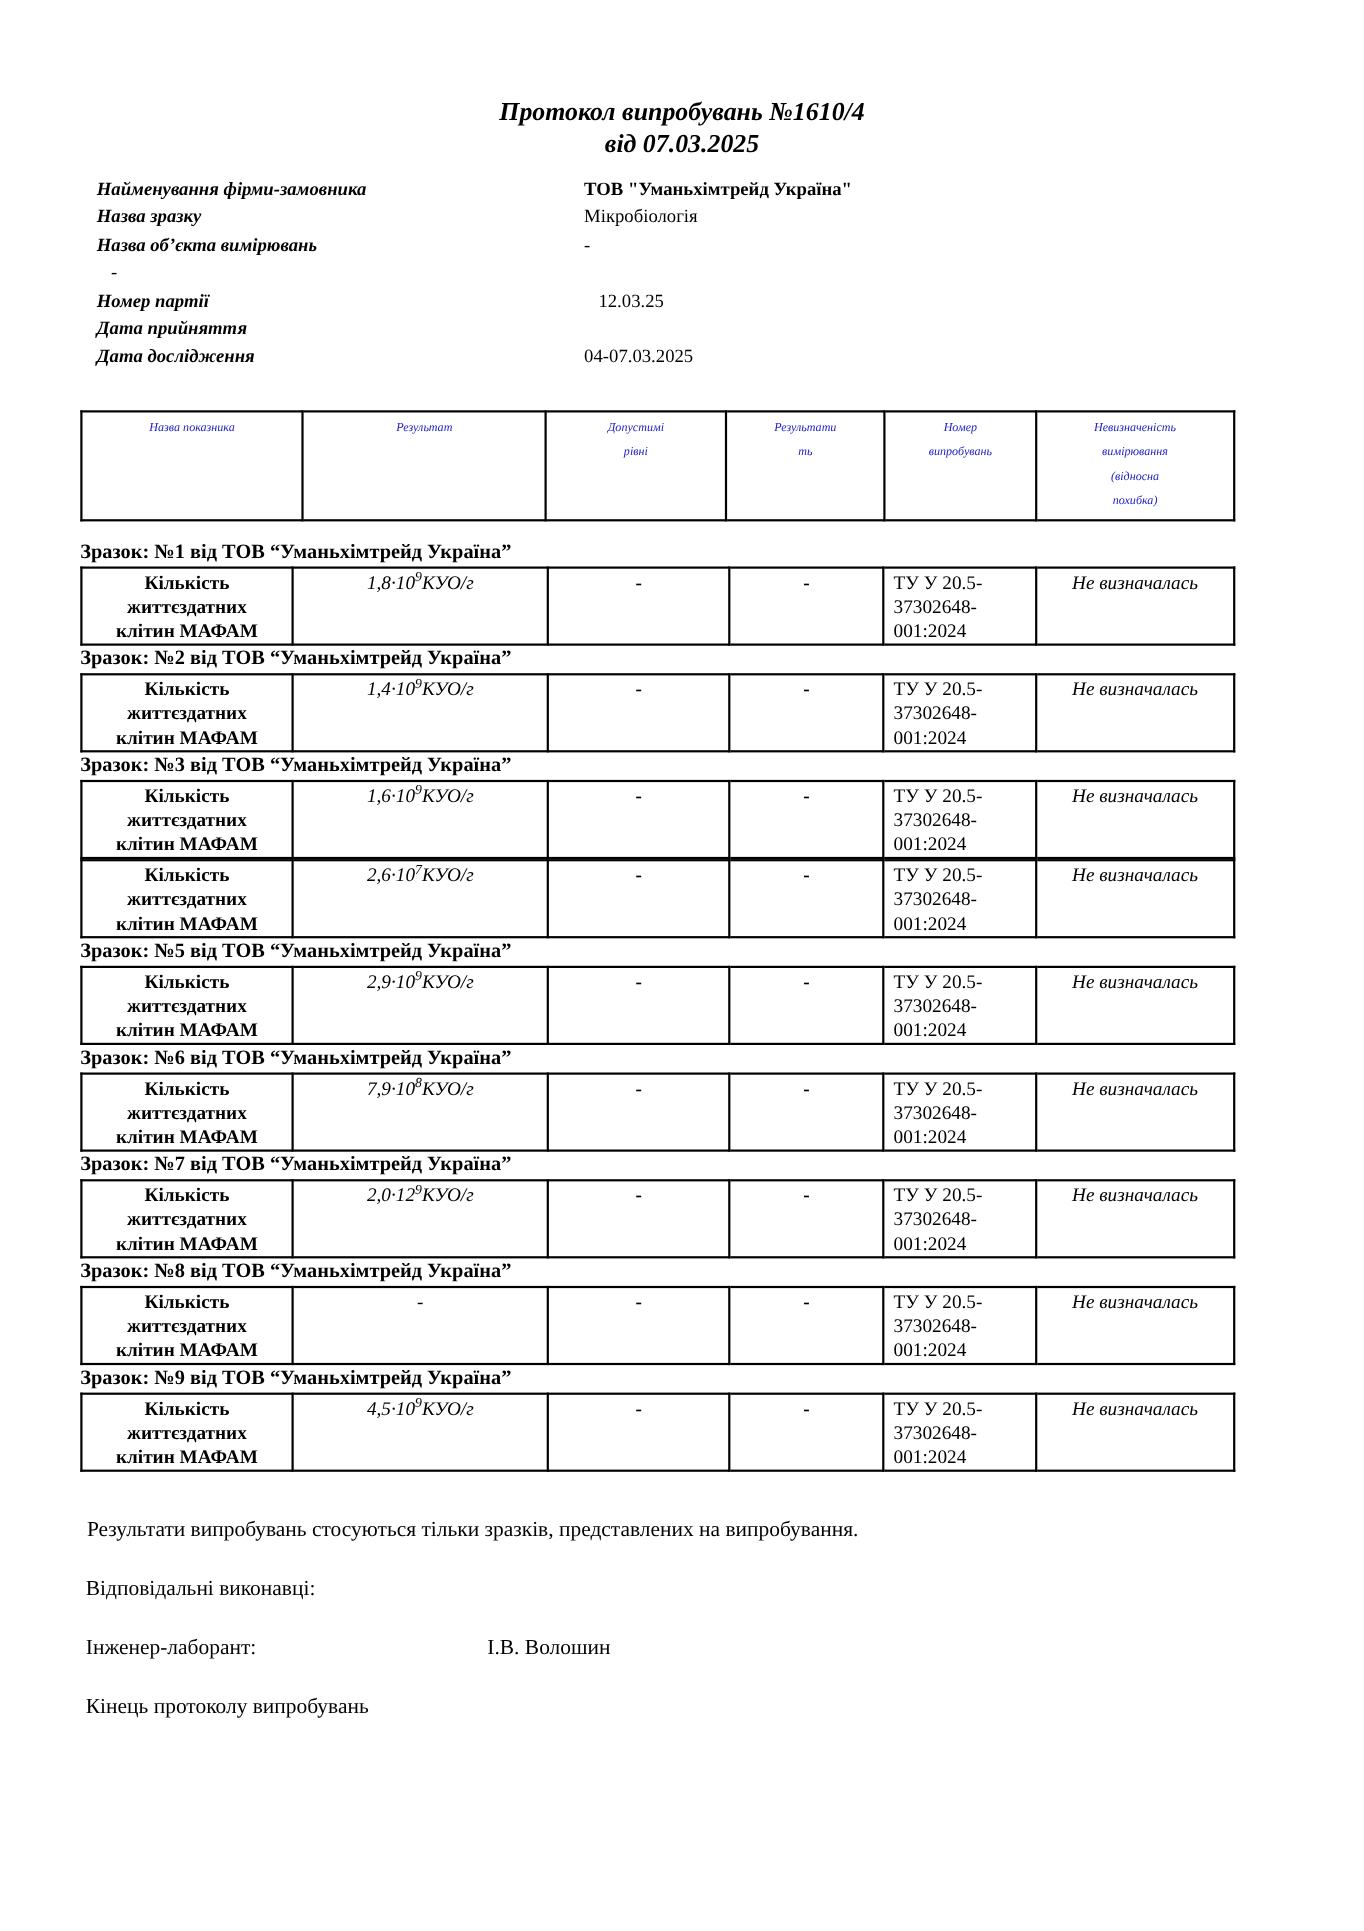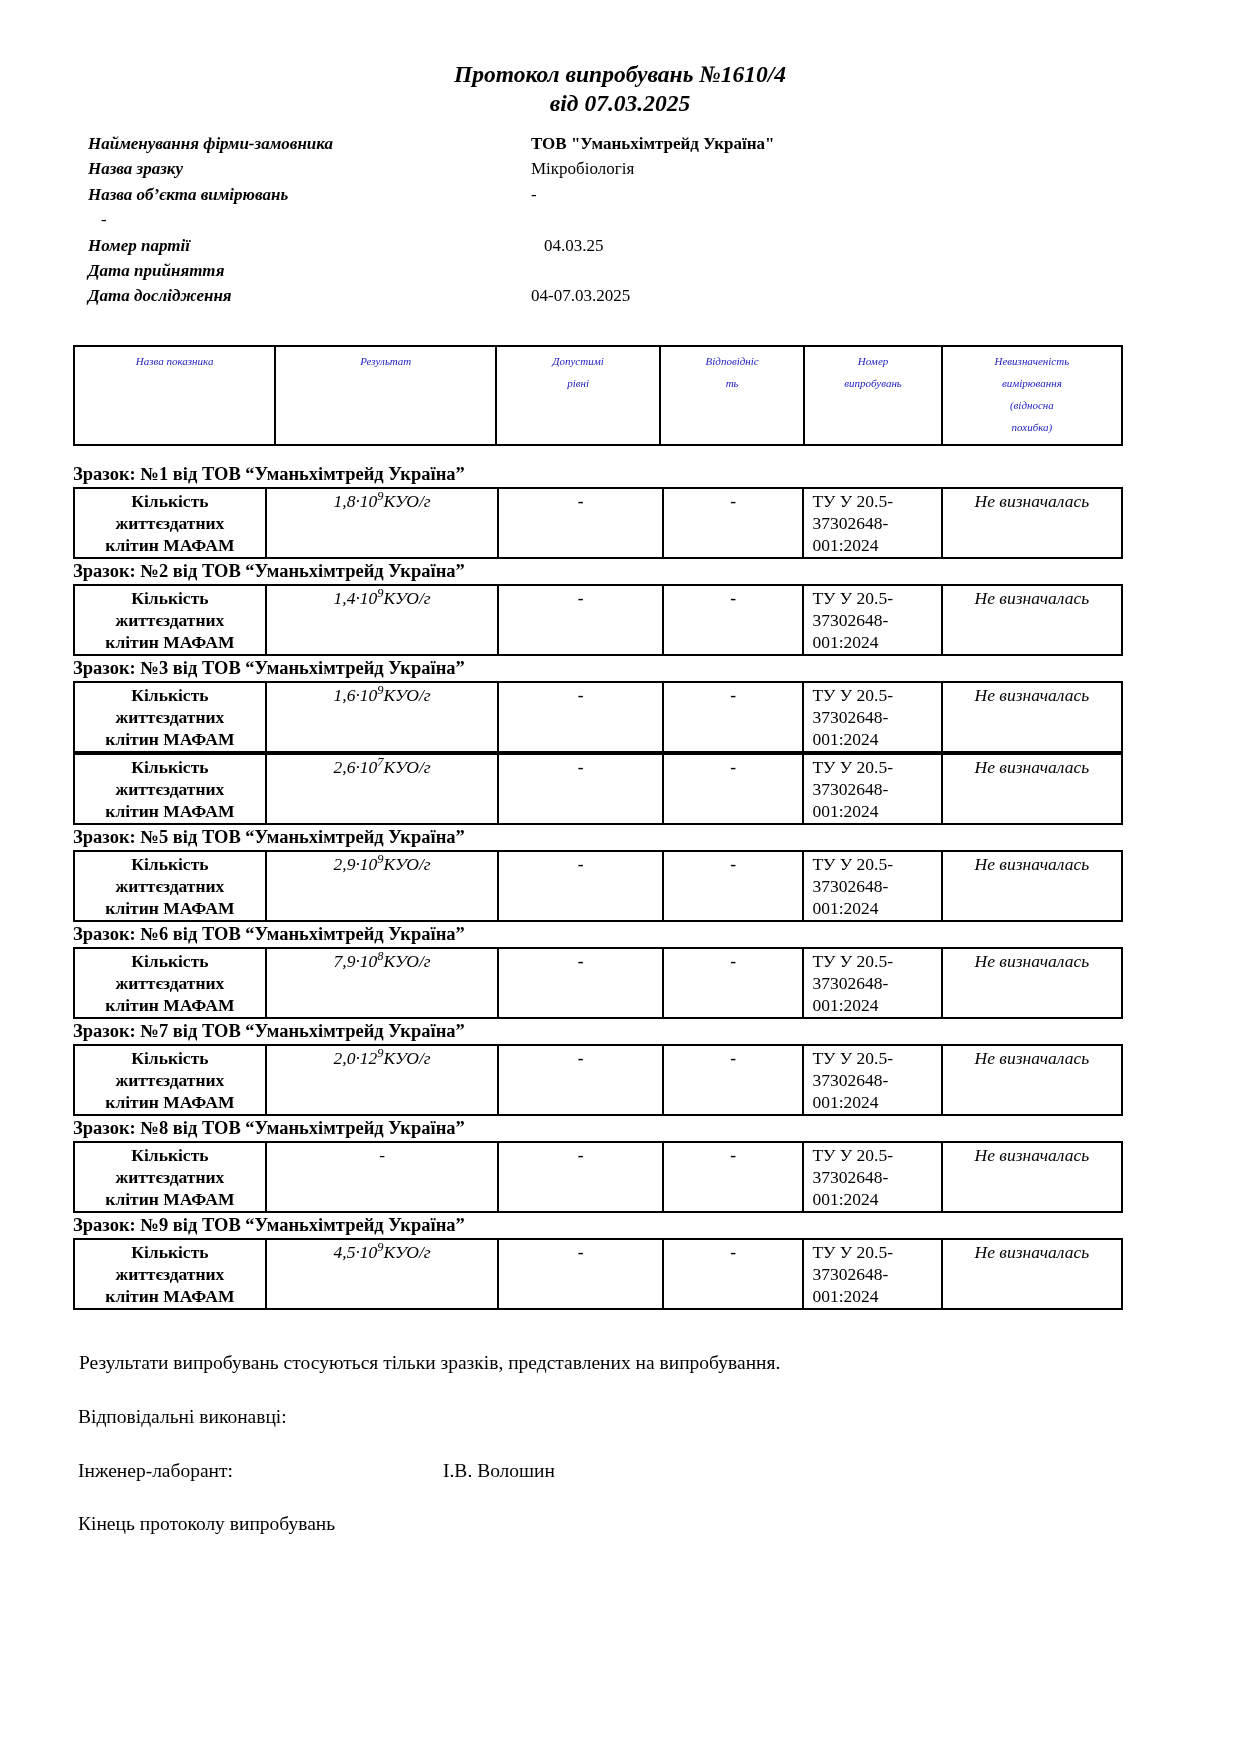--- a/index.html
+++ b/index.html
@@ -3,21 +3,21 @@
 <meta charset="utf-8">
 <style>
   html,body{margin:0;padding:0;}
   body{
     position:relative;
     width:1240px;height:1755px;
     overflow:hidden;
     background:#ffffff;color:#000000;
     font-family:"Liberation Serif", serif;
   }
-  .page{padding-top:60px;}
+  .page{padding-top:88px;}
   .doc-title{
     text-align:center;
     font-weight:bold;font-style:italic;
     font-size:23.5px;line-height:29px;
   }
   .content{margin-left:73px;width:1050px;}
   
   .fields{margin-top:13px;padding-left:15px;}
   .field-row{display:flex;font-size:17px;line-height:25.4px;}
   .field-label{font-weight:bold;font-style:italic;width:443px;flex:0 0 auto;}
@@ -80,21 +80,21 @@
       </div>
       <div class="field-row">
         <div class="field-label">Назва об’єкта вимірювань</div>
         <div class="field-value">-</div>
       </div>
       <div class="field-row">
         <div class="field-value v-indent">-</div>
       </div>
       <div class="field-row">
         <div class="field-label">Номер партії</div>
-        <div class="field-value v-indent">04.03.25</div>
+        <div class="field-value v-indent">12.03.25</div>
       </div>
       <div class="field-row">
         <div class="field-label">Дата прийняття</div>
         <div class="field-value"></div>
       </div>
       <div class="field-row">
         <div class="field-label">Дата дослідження</div>
         <div class="field-value">04-07.03.2025</div>
       </div>
     </div>
@@ -114,21 +114,21 @@
           <span class="ln">Назва показника</span>
         </td>
         <td>
           <span class="ln">Результат</span>
         </td>
         <td>
           <span class="ln">Допустимі</span>
           <span class="ln">рівні</span>
         </td>
         <td>
-          <span class="ln">Відповідніс</span>
+          <span class="ln">Результати</span>
           <span class="ln">ть</span>
         </td>
         <td>
           <span class="ln">Номер</span>
           <span class="ln">випробувань</span>
         </td>
         <td>
           <span class="ln">Невизначеність</span>
           <span class="ln">вимірювання</span>
           <span class="ln">(відносна</span>

